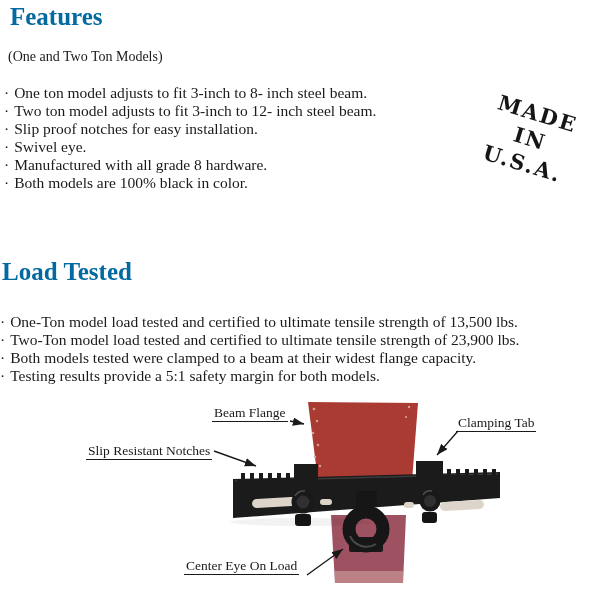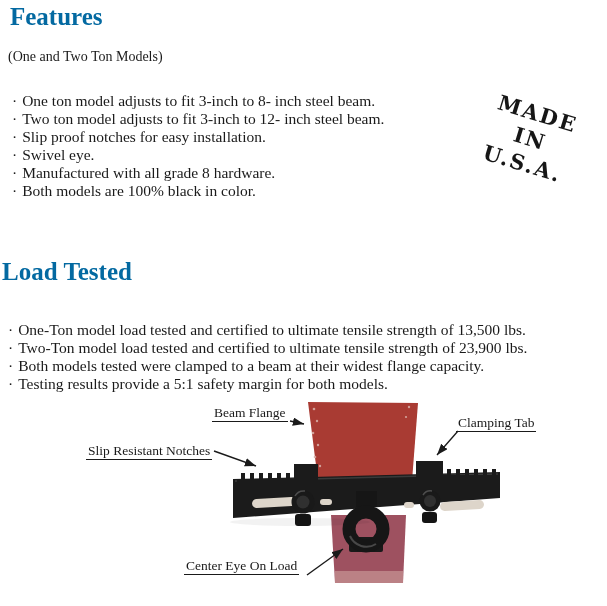--- a/index.html
+++ b/index.html
@@ -5,21 +5,21 @@
   html,body{margin:0;padding:0;background:#fff;}
   .page{
     position:relative;width:607px;height:606px;background:#fff;
     font-family:"Liberation Serif",serif;color:#1a1a1a;overflow:hidden;
   }
   .h{position:absolute;margin:0;font-family:"Liberation Serif",serif;
      font-weight:bold;font-size:25px;line-height:28px;color:#0369a1;white-space:nowrap;}
   #features-title{left:10px;top:3px;}
   #load-title{left:2px;top:258px;}
   .subtitle{position:absolute;left:8px;top:47px;font-size:14px;line-height:19px;white-space:nowrap;}
-  .list{position:absolute;margin:8px;padding:0;list-style:none;}
+  .list{position:absolute;margin:0;padding:0;list-style:none;}
   #features-list{left:4px;top:84px;}
   #load-list{left:0px;top:313px;}
   .list li{font-size:15.5px;line-height:18px;white-space:nowrap;}
   .dot{display:inline-block;margin-right:5px;}
   .stamp{
     position:absolute;left:470px;top:100px;width:120px;text-align:center;
     font-family:"DejaVu Serif",serif;font-weight:bold;font-size:21px;line-height:26px;
     letter-spacing:2px;color:#161616;transform:rotate(17deg);transform-origin:50% 50%;
   }
   .diagram{position:absolute;left:0;top:395px;width:539px;height:211px;}

